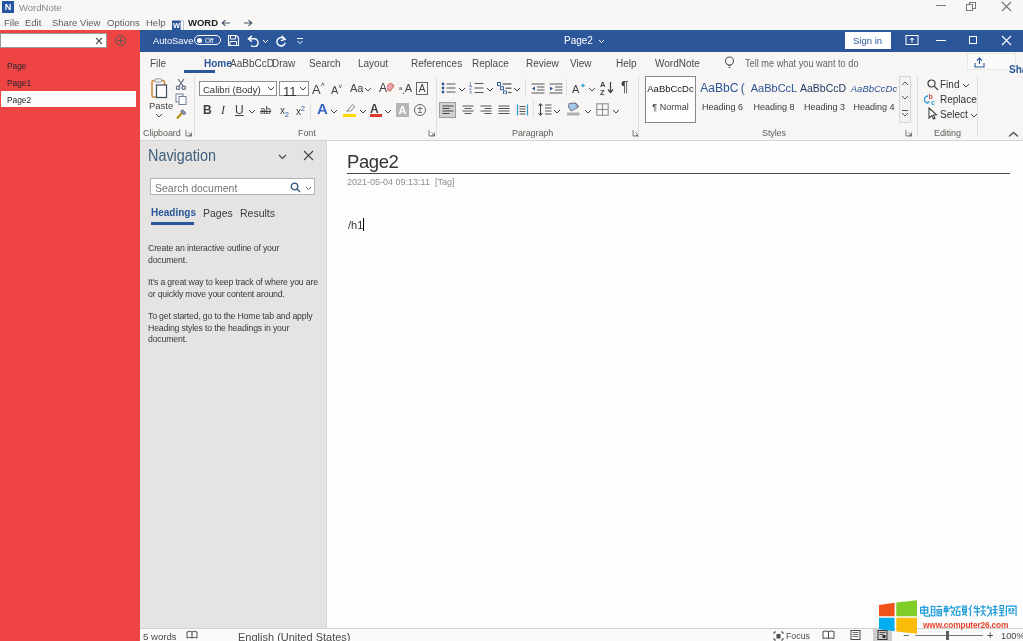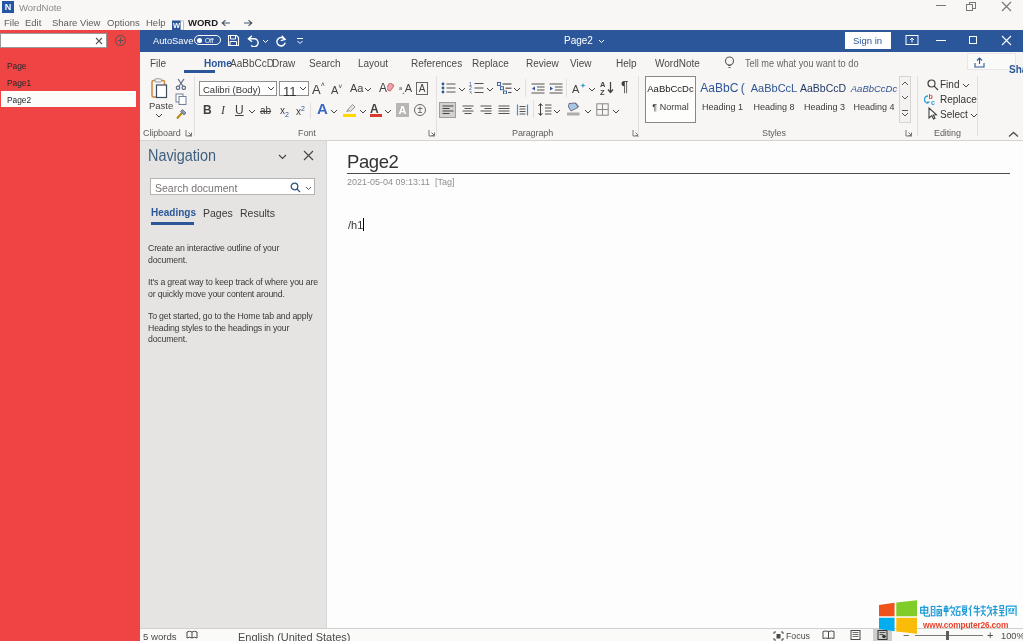--- a/index.html
+++ b/index.html
@@ -343,21 +343,21 @@
   <svg class="launcher" style="left:492px;top:56px;" width="8" height="8">
       <path d="M1,1 L1,7 L7,7" fill="none" stroke="#7a7876" stroke-width="1"></path>
       <path d="M3.5,3.5 L6.5,6.5 M6.5,3.5 v3 h-3" stroke="#7a7876" stroke-width="1" fill="none"></path>
     </svg>
   <div class="rsep" style="left:498px;"></div>
 
   <div class="abs" style="left:505px;top:3px;width:51px;height:47px;background:#fdfdfc;border:1.5px solid #8a8886;"></div>
   <div class="abs" style="left:505px;top:10px;width:51px;text-align:center;font-size:9.5px;color:#1a1a1a;">AaBbCcDc</div>
   <div class="abs" style="left:505px;top:29px;width:51px;text-align:center;font-size:9px;color:#3b3a39;">¶ Normal</div>
   <div class="abs" style="left:558px;top:8px;width:49px;text-align:center;font-size:12px;color:#2f5496;">AaBbC (</div>
-  <div class="abs" style="left:558px;top:29px;width:49px;text-align:center;font-size:9px;color:#3b3a39;">Heading 1</div>
+  <div class="abs" style="left:558px;top:29px;width:49px;text-align:center;font-size:9px;color:#3b3a39;">Heading 6</div>
   <div class="abs" style="left:609px;top:9px;width:50px;text-align:center;font-size:11px;color:#2f5496;">AaBbCcL</div>
   <div class="abs" style="left:609px;top:29px;width:50px;text-align:center;font-size:9px;color:#3b3a39;">Heading 8</div>
   <div class="abs" style="left:660px;top:9px;width:49px;text-align:left;font-size:10.5px;color:#1f3864;">AaBbCcD</div>
   <div class="abs" style="left:660px;top:29px;width:49px;text-align:center;font-size:9px;color:#3b3a39;">Heading 3</div>
   <div class="abs" style="left:709px;top:10px;width:50px;text-align:center;font-size:9.5px;font-style:italic;color:#2f5496;">AaBbCcDc</div>
   <div class="abs" style="left:709px;top:29px;width:50px;text-align:center;font-size:9px;color:#3b3a39;">Heading 4</div>
   <div class="abs" style="left:759px;top:3px;width:12px;height:47px;border:1px solid #d6d4d2;background:#f3f2f0;"></div>
   <svg class="abs" style="left:761px;top:8px;" width="8" height="5">
       <path d="M1,4 L4,1 L7,4" stroke="#555" stroke-width="1" fill="none"></path>
     </svg>

